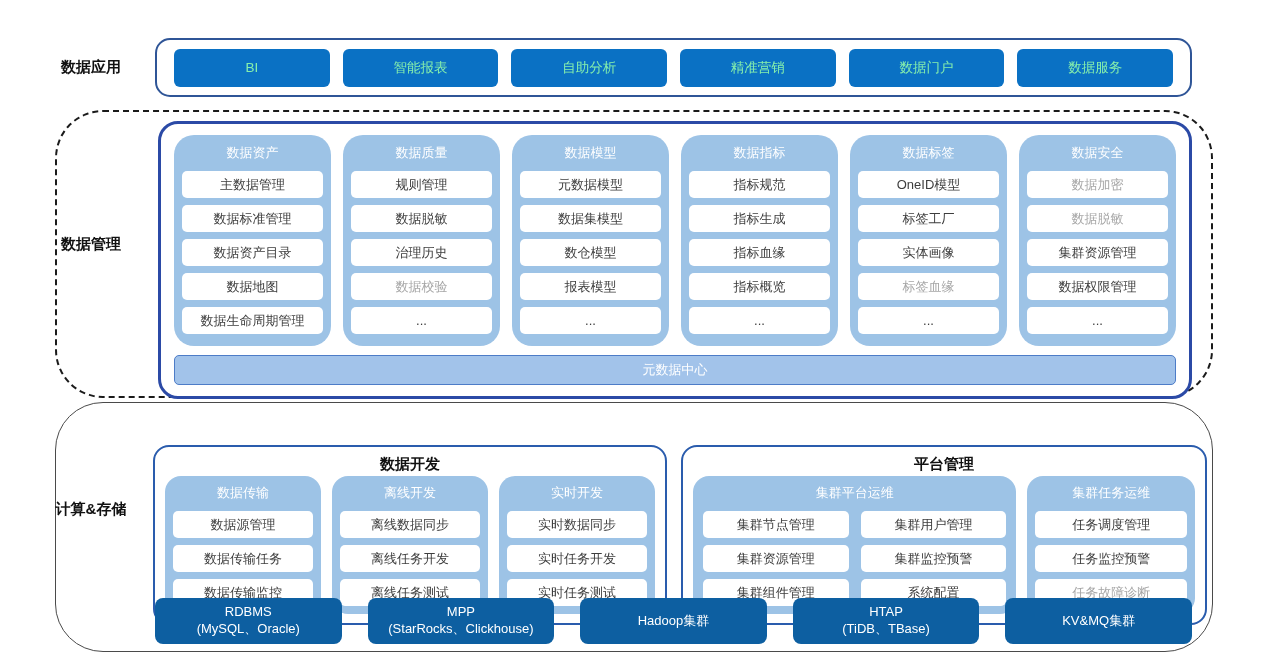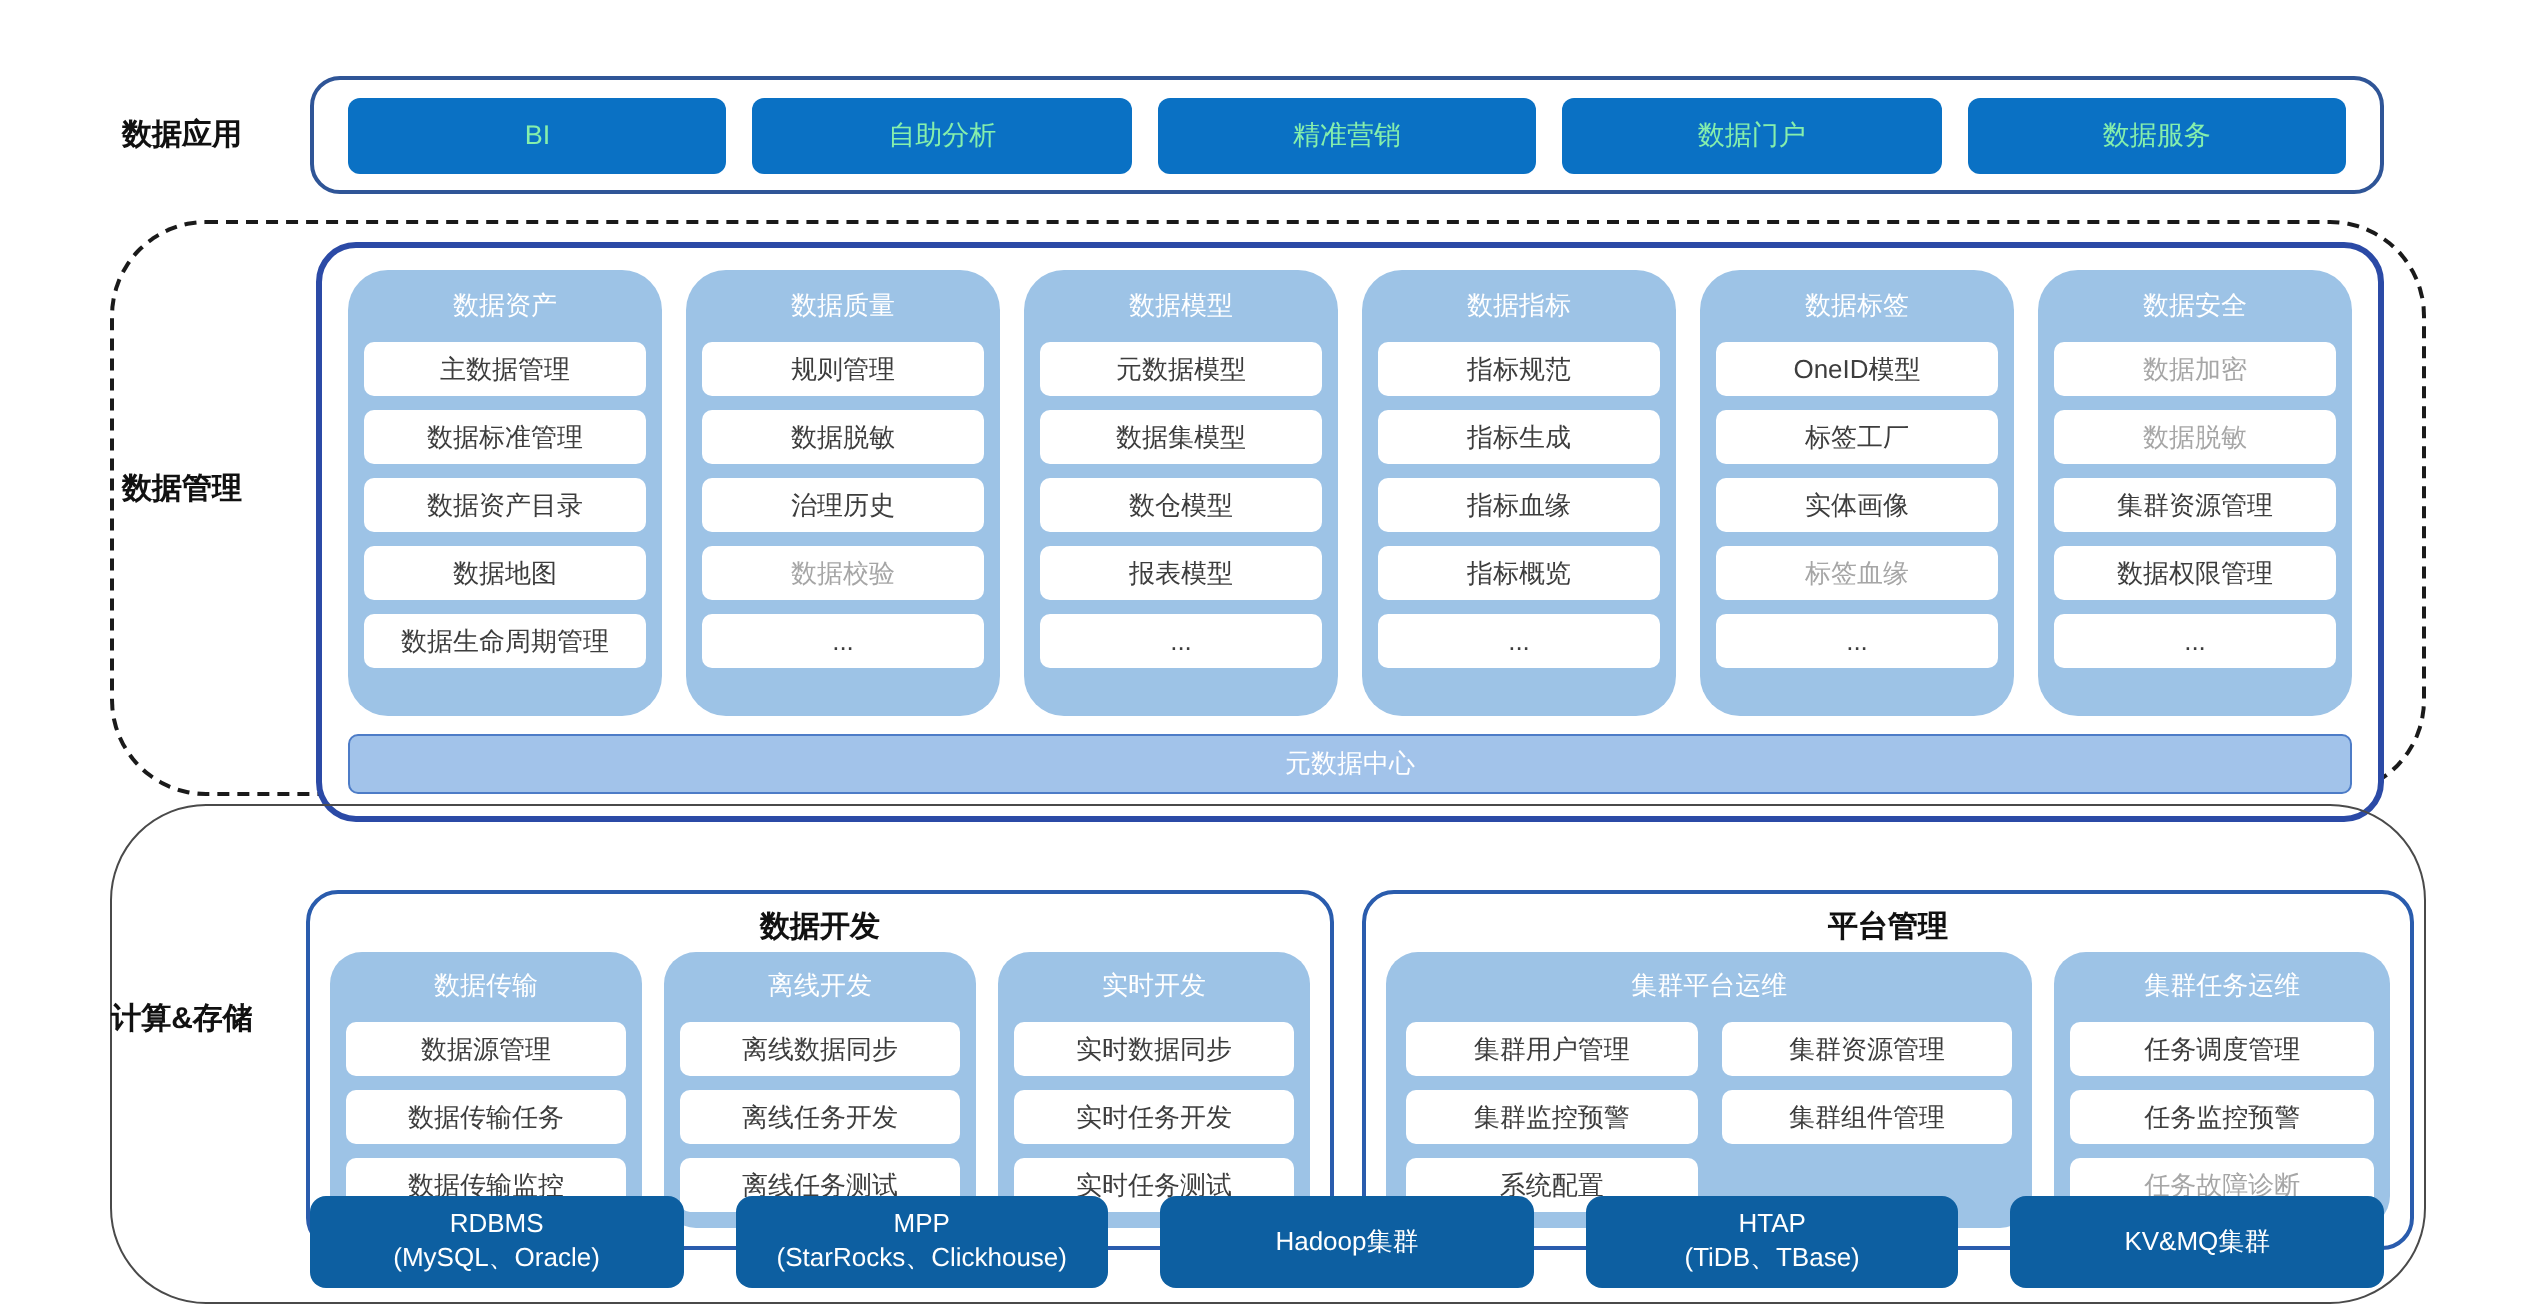--- a/index.html
+++ b/index.html
@@ -39,21 +39,21 @@
     position:absolute; left:55px; top:110px; width:1158px; height:288px;
     border:2px dashed #1a1a1a; border-radius:48px;
   }
   .mgmt-panel {
     position:absolute; left:158px; top:121px; width:1034px;
     border:3px solid #2b4aa6; border-radius:20px; background:#ffffff;
     padding:11px 13px;
   }
   .mgmt-cols { display:flex; gap:12px; }
   .col {
-    flex:1; background:#9dc3e6; border-radius:20px; padding:7px 8px 24px;
+    flex:1; background:#9dc3e6; border-radius:20px; padding:7px 8px 12px;
   }
   .col-title {
     height:22px; line-height:22px; text-align:center;
     color:#ffffff; font-size:13px;
   }
   .col-item {
     height:27px; margin-top:7px; background:#ffffff; border-radius:5px;
     display:flex; align-items:center; justify-content:center;
     font-size:13px; color:#3d3d3d; white-space:nowrap; overflow:hidden;
   }
@@ -103,20 +103,21 @@
   }
 </style>
 </head>
 <body>
 
 <div class="canvas">
 
   <div class="side-label label-app">数据应用</div>
   <div class="app-layer">
     <div class="app-btn">BI</div>
+    <div class="app-btn">智能报表</div>
     <div class="app-btn">自助分析</div>
     <div class="app-btn">精准营销</div>
     <div class="app-btn">数据门户</div>
     <div class="app-btn">数据服务</div>
   </div>
 
   <div class="mgmt-outline"></div>
   <div class="side-label label-mgmt">数据管理</div>
 
   <div class="mgmt-panel">
@@ -211,20 +212,21 @@
     </div>
   </div>
 
   <div class="section-panel platform-panel">
     <div class="panel-title">平台管理</div>
     <div class="panel-row">
 
       <div class="group-wide">
         <div class="col-title">集群平台运维</div>
         <div class="grid2">
+          <div class="col-item">集群节点管理</div>
           <div class="col-item">集群用户管理</div>
           <div class="col-item">集群资源管理</div>
           <div class="col-item">集群监控预警</div>
           <div class="col-item">集群组件管理</div>
           <div class="col-item">系统配置</div>
         </div>
       </div>
 
       <div class="col small">
         <div class="col-title">集群任务运维</div>

